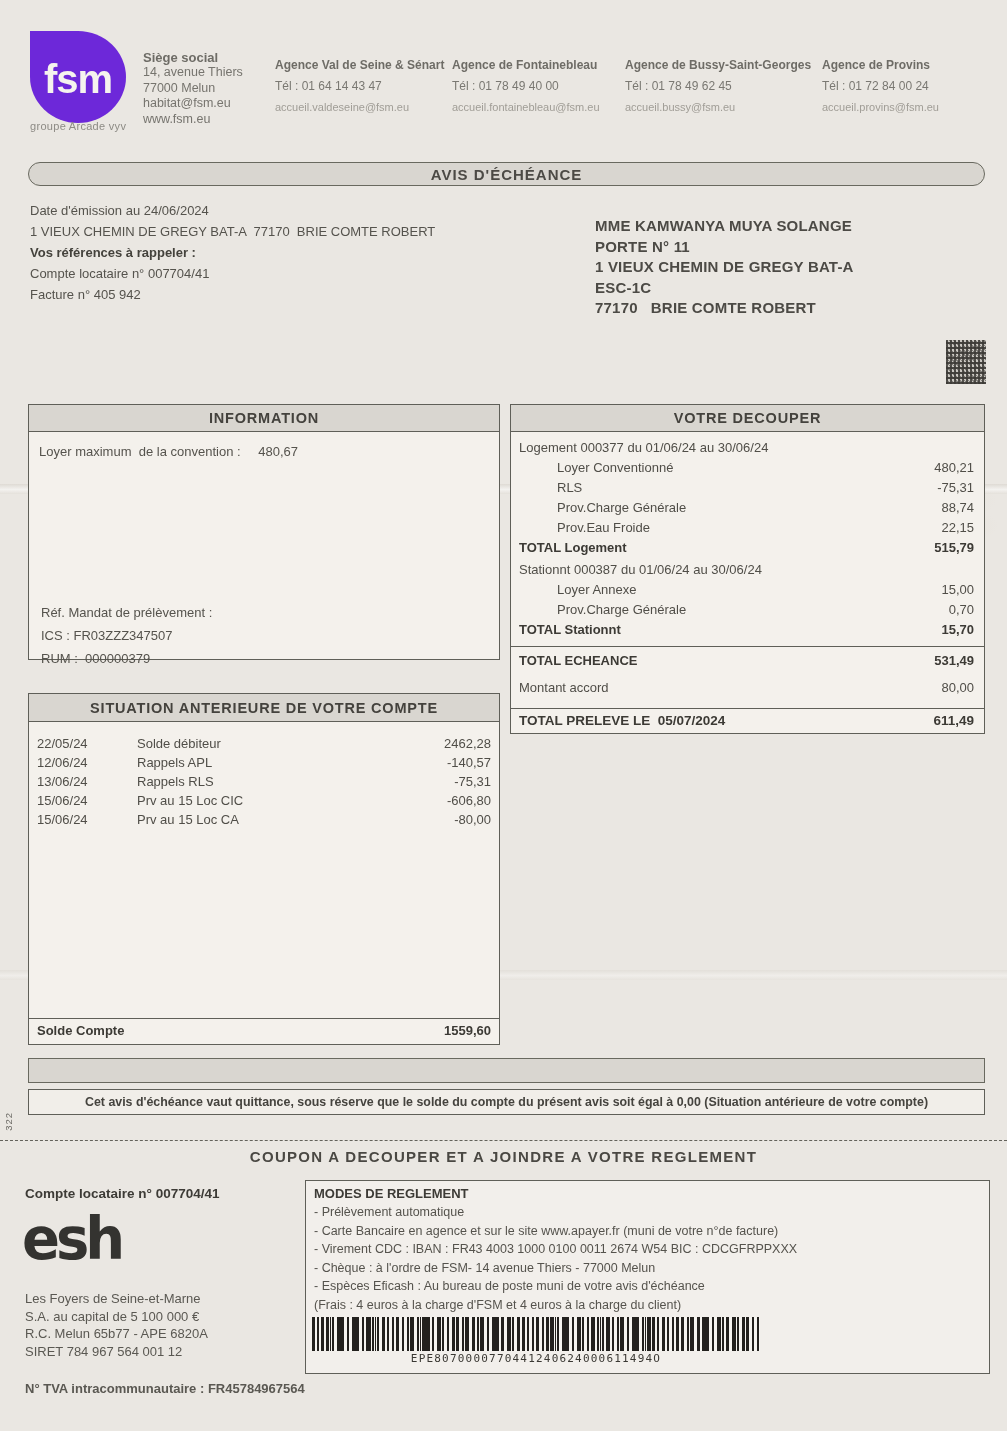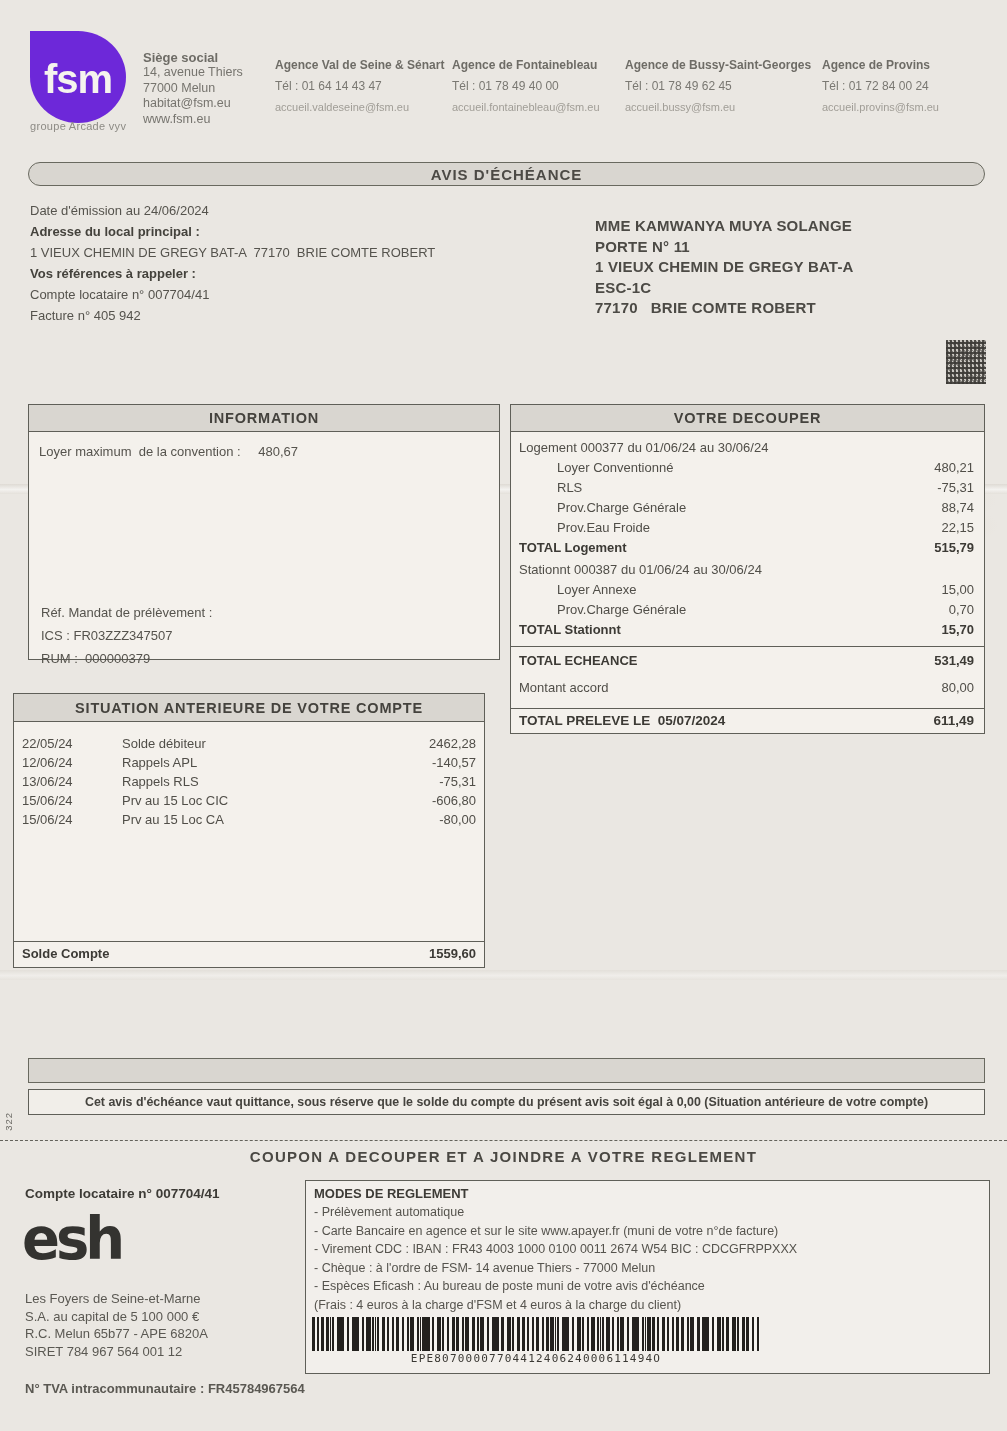--- a/index.html
+++ b/index.html
@@ -138,21 +138,20 @@
     <div class="a-tel">Tél : 01 72 84 00 24</div>
     <div class="a-mail">accueil.provins@fsm.eu</div>
   </div>
 
   <div class="abs bar center" style="left:28px; top:162px; width:957px; height:24px;">
     <span class="bar-title">AVIS D'ÉCHÉANCE</span>
   </div>
 
   <div class="abs" style="left:30px; top:200px;">
     <div class="meta-line">Date d'émission au 24/06/2024</div>
-    <div class="meta-line"><b>Adresse du local principal :</b></div>
     <div class="meta-line pre">1 VIEUX CHEMIN DE GREGY BAT-A  77170  BRIE COMTE ROBERT</div>
     <div class="meta-line"><b>Vos références à rappeler :</b></div>
     <div class="meta-line">Compte locataire n° 007704/41</div>
     <div class="meta-line">Facture n° 405 942</div>
   </div>
 
   <div class="abs" style="left:595px; top:216px;">
     <div class="recipient-line pre">MME KAMWANYA MUYA SOLANGE</div>
     <div class="recipient-line pre">PORTE N° 11</div>
     <div class="recipient-line pre">1 VIEUX CHEMIN DE GREGY BAT-A</div>
@@ -233,21 +232,21 @@
         </div>
     </div>
     <div style="position:absolute; left:0; right:0; bottom:0; border-top:1.3px solid #5f5f58;">
       <div class="preleve">
         <span class="pre">TOTAL PRELEVE LE  05/07/2024</span>
         <span>611,49</span>
       </div>
     </div>
   </div>
 
-  <div class="abs box" style="left:13px; top:693px; width:472px; height:275px;">
+  <div class="abs box" style="left:28px; top:693px; width:472px; height:352px;">
     <div class="box-band" style="height:28px;">
       <span>SITUATION ANTERIEURE DE VOTRE COMPTE</span>
     </div>
     <div style="padding-top:12px;">
       <div class="srow">
           <span class="d">22/05/24</span>
           <span class="l">Solde débiteur</span>
           <span class="v">2462,28</span>
         </div>
       <div class="srow">

